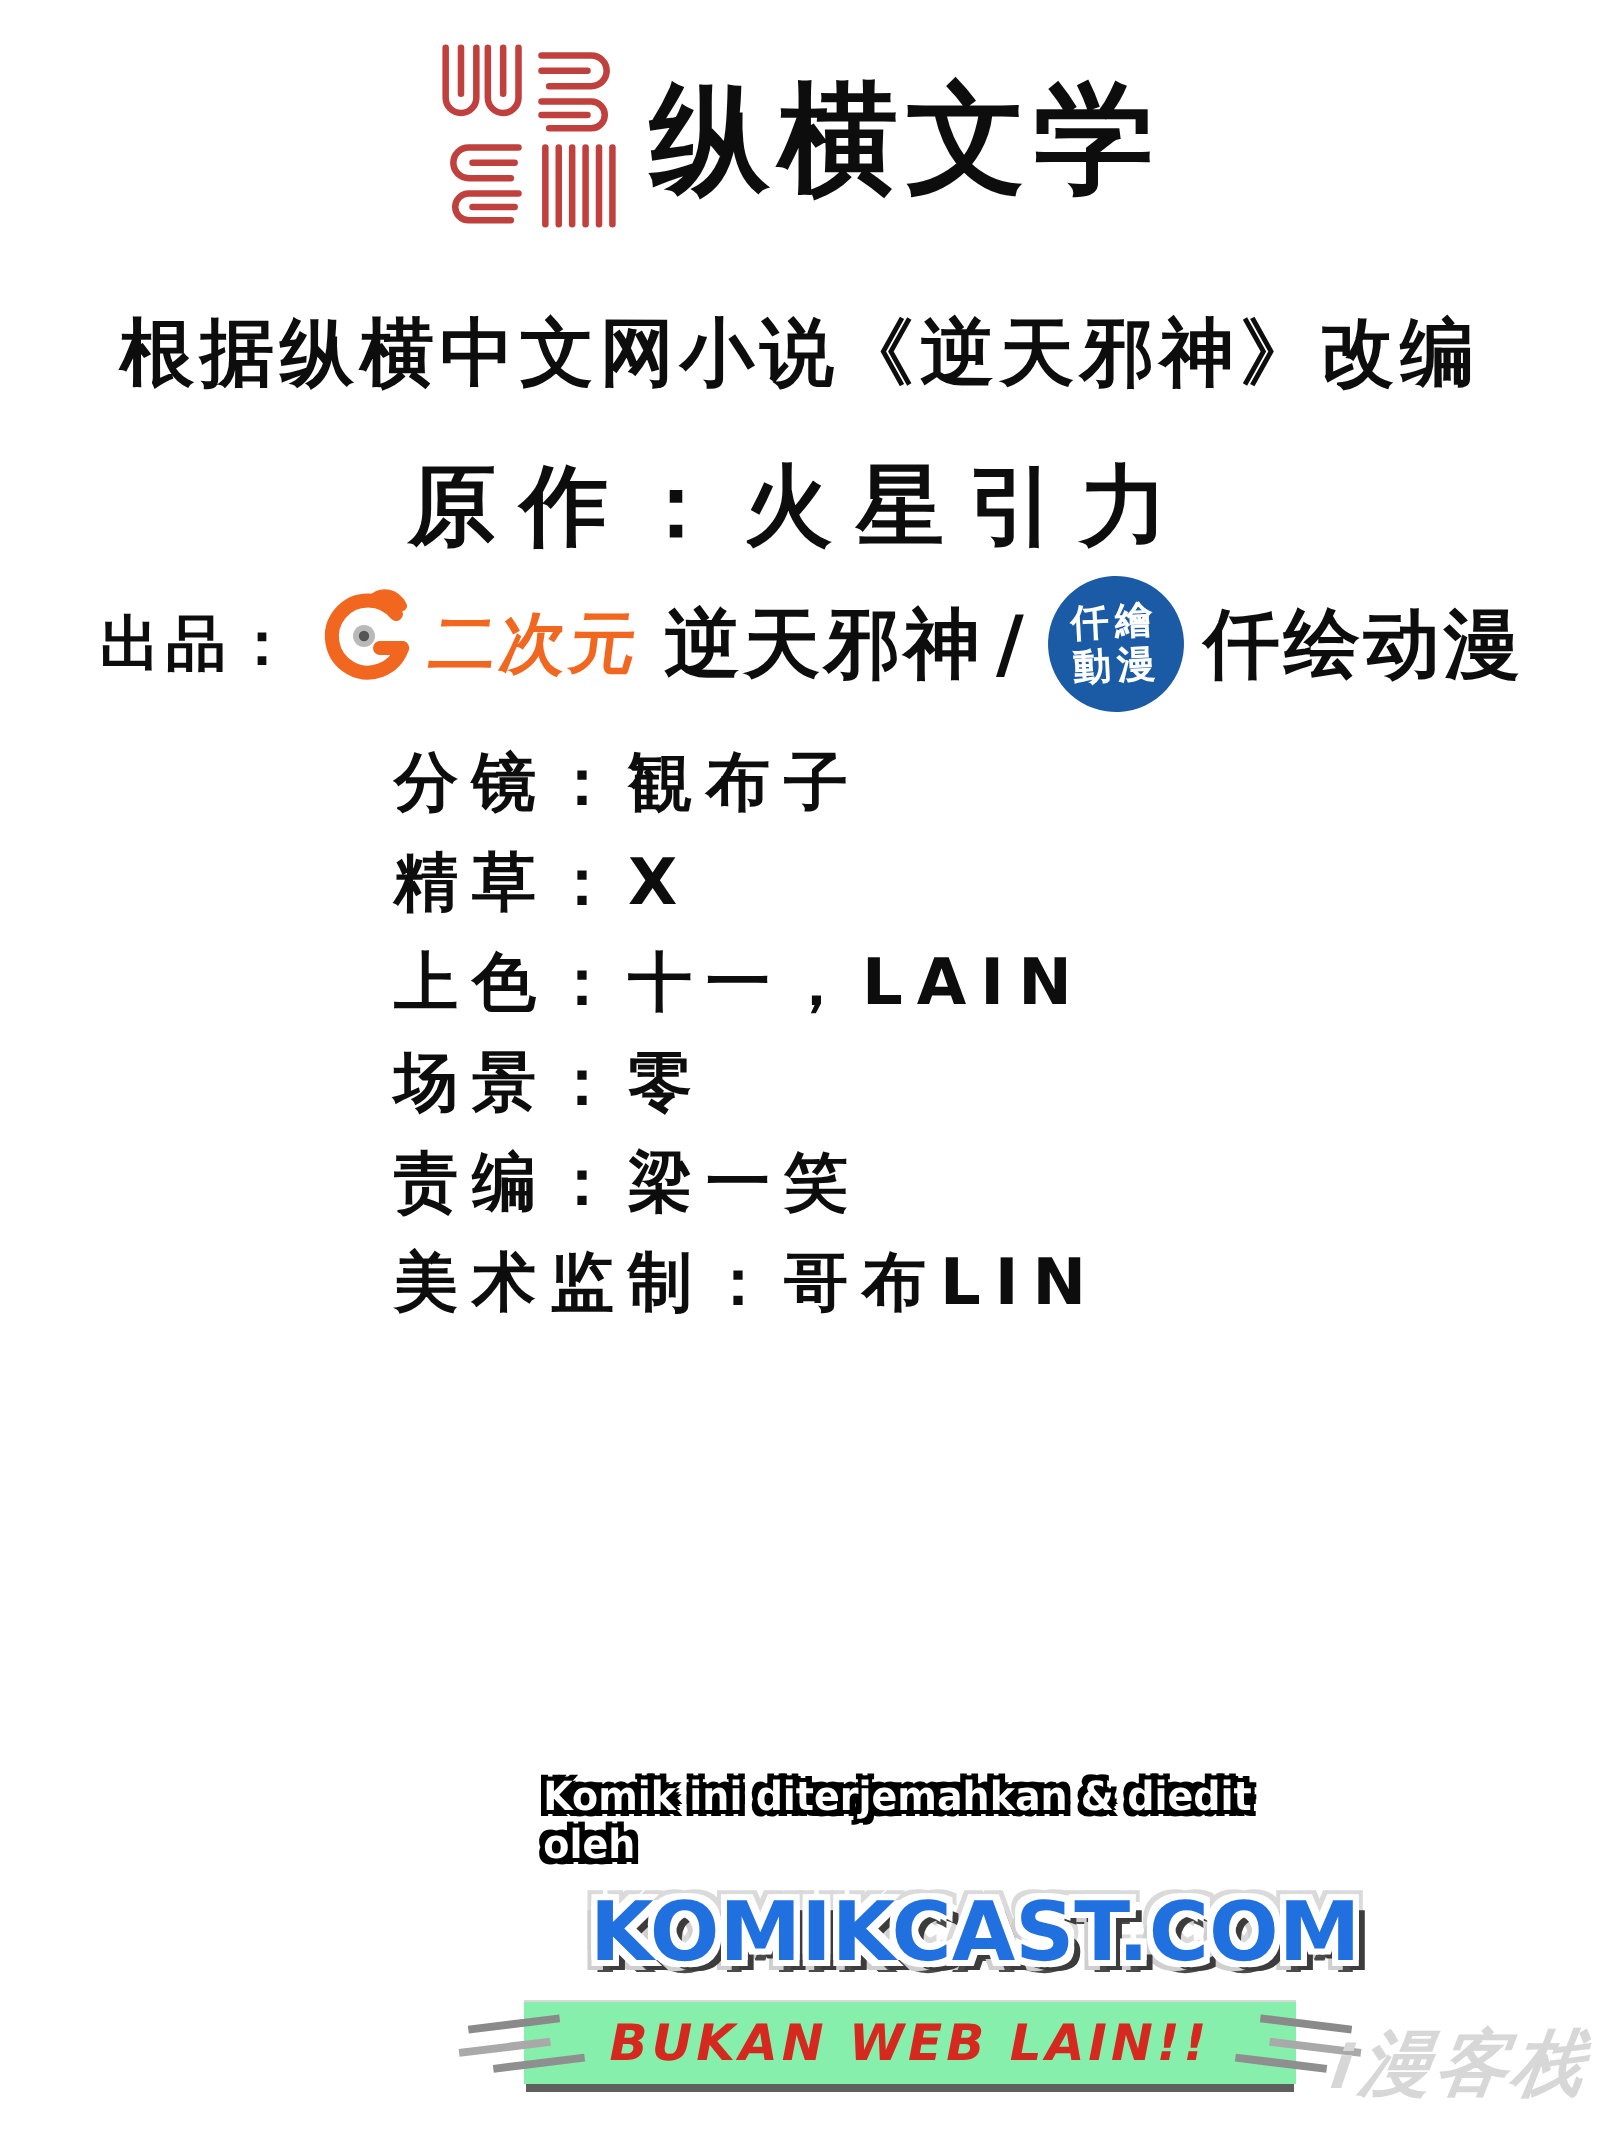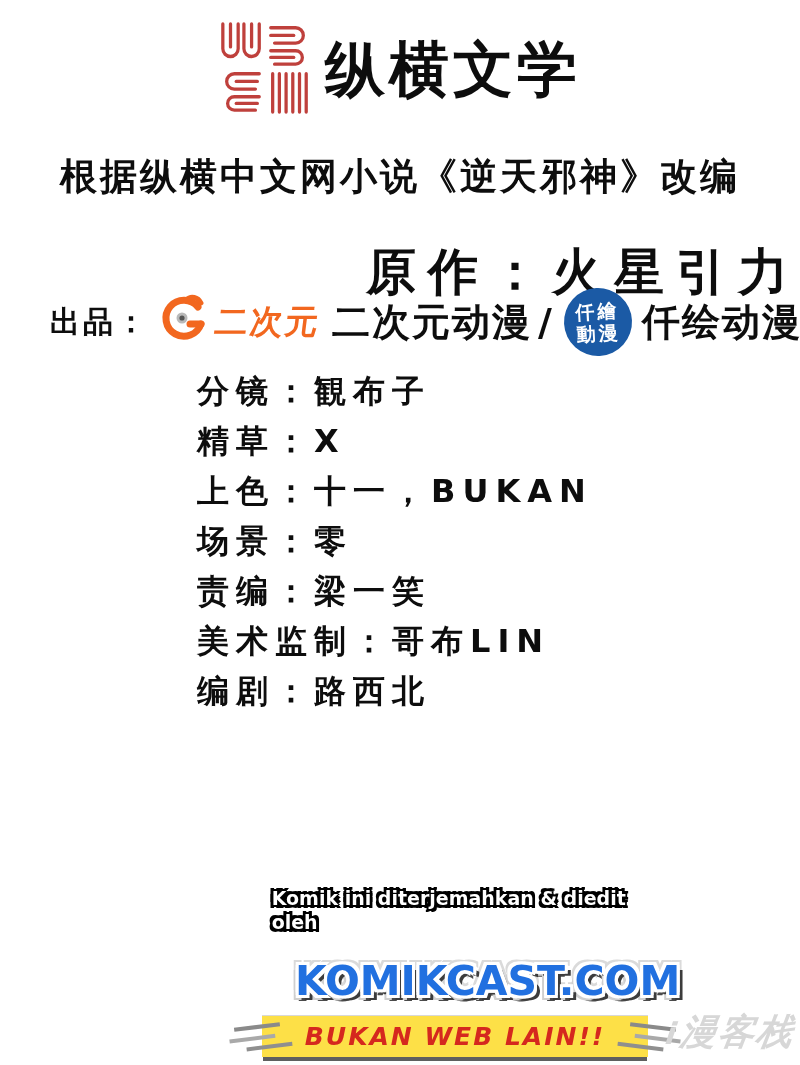--- a/index.html
+++ b/index.html
@@ -18,21 +18,21 @@
   }
   .site-title { font-size:60px; font-weight:bold; letter-spacing:4px; color:#0d0d0d; }
 
   
   .adapt-line {
     position:absolute; top:152px; left:0; right:0;
     text-align:center; font-size:37px; font-weight:bold; letter-spacing:3px;
   }
   .orig-line {
     position:absolute; top:224px; left:0; right:0;
-    text-align:right; font-size:50px; font-weight:bold; letter-spacing:12px;margin-top:15px;
+    text-align:center; font-size:44px; font-weight:bold; letter-spacing:12px;
   }
 
   
   .prod-row {
     position:absolute; top:286px; left:50px; height:72px;
     display:flex; align-items:center; gap:6px; white-space:nowrap;
   }
   .prod-label { font-size:30px; font-weight:bold; letter-spacing:3px; }
   .ecy-mark { flex:0 0 auto; margin-right:2px; }
   .ecy-text {
@@ -59,31 +59,31 @@
   .kc-banner { position:absolute; top:886px; left:262px; width:386px; text-align:left; }
   .kc-intro {
     font-size:20px; font-weight:bold; color:#ffffff; letter-spacing:0px;
     transform:scaleX(.95); transform-origin:center;
     text-shadow:
       2px 0 0 #000,-2px 0 0 #000,0 2px 0 #000,0 -2px 0 #000,
       2px 2px 0 #000,-2px -2px 0 #000,2px -2px 0 #000,-2px 2px 0 #000,
       3px 3px 0 #000,-3px 3px 0 #000,3px -3px 0 #000,-3px -3px 0 #000;
   }
   .kc-site {
-    margin-top:23px;
+    margin-top:8px;
     font-size:41px; font-weight:bold; letter-spacing:0px; color:#2170e0;
     text-shadow:
       3px 0 0 #fff,-3px 0 0 #fff,0 3px 0 #fff,0 -3px 0 #fff,
       3px 3px 0 #fff,-3px -3px 0 #fff,3px -3px 0 #fff,-3px 3px 0 #fff,
       6px 5px 0 #3c3c3c,-5px 5px 0 #cfcfcf,5px -5px 0 #dadada,-5px -5px 0 #dadada,
       0 6px 0 #4a4a4a;
     padding-left: 33px;
   }
   .kc-strip {
-    position:relative; margin-top:10px; height:42px; background:#fde047;
+    position:relative; margin-top:10px; height:42px; background:#86efac;
     display:flex; justify-content:center; align-items:center;
     border-top:1px solid #d8d8d8;
     box-shadow:0 5px 0 -1px #5f5f5f, 0 9px 0 -5px #a5a5a5;
   }
   .kc-strip::before {
     content:""; position:absolute; left:-28px; top:9px; width:46px; height:4px;
     background:#8a8a8a; transform:rotate(-7deg);
     box-shadow:-6px 11px 0 #a9a9a9, 10px 21px 0 #8f8f8f;
   }
   .kc-strip::after {
@@ -153,37 +153,36 @@
         <g fill="none" stroke="#f2671f" stroke-linecap="round">
           <path stroke-width="7" d="M43,13 A18,18 0 1 0 46,30"></path>
           <path stroke-width="7" d="M35,30 H46"></path>
           <path stroke-width="5" d="M31,6 C36,1 43,3 46,9"></path>
         </g>
         <circle cx="27" cy="24" r="5.5" fill="#b9b9b9"></circle>
         <circle cx="27" cy="24" r="2.6" fill="#555555"></circle>
       </svg>
     </span>
     <span class="ecy-text">二次元</span>
-    <span class="prod-name">二次元动漫</span>
+    <span class="prod-name">逆天邪神</span>
     <span class="prod-name">/</span>
     <span class="qh-badge">
       <span>仟繪</span>
       <span>動漫</span>
     </span>
     <span class="prod-name">仟绘动漫</span>
   </div>
 
   <div class="credits">
     <div>分镜：観布子</div>
     <div>精草：X</div>
-    <div>上色：十一，BUKAN</div>
+    <div>上色：十一，LAIN</div>
     <div>场景：零</div>
     <div>责编：梁一笑</div>
     <div>美术监制：哥布LIN</div>
-    <div>编剧：路西北</div>
   </div>
 
   <div class="kc-banner">
     <div class="kc-intro">Komik ini diterjemahkan &amp; diedit oleh</div>
     <div class="kc-site">KOMIKCAST.COM</div>
     <div class="kc-strip">
       <span class="kc-tagline">BUKAN WEB LAIN!!</span>
     </div>
   </div>
 

